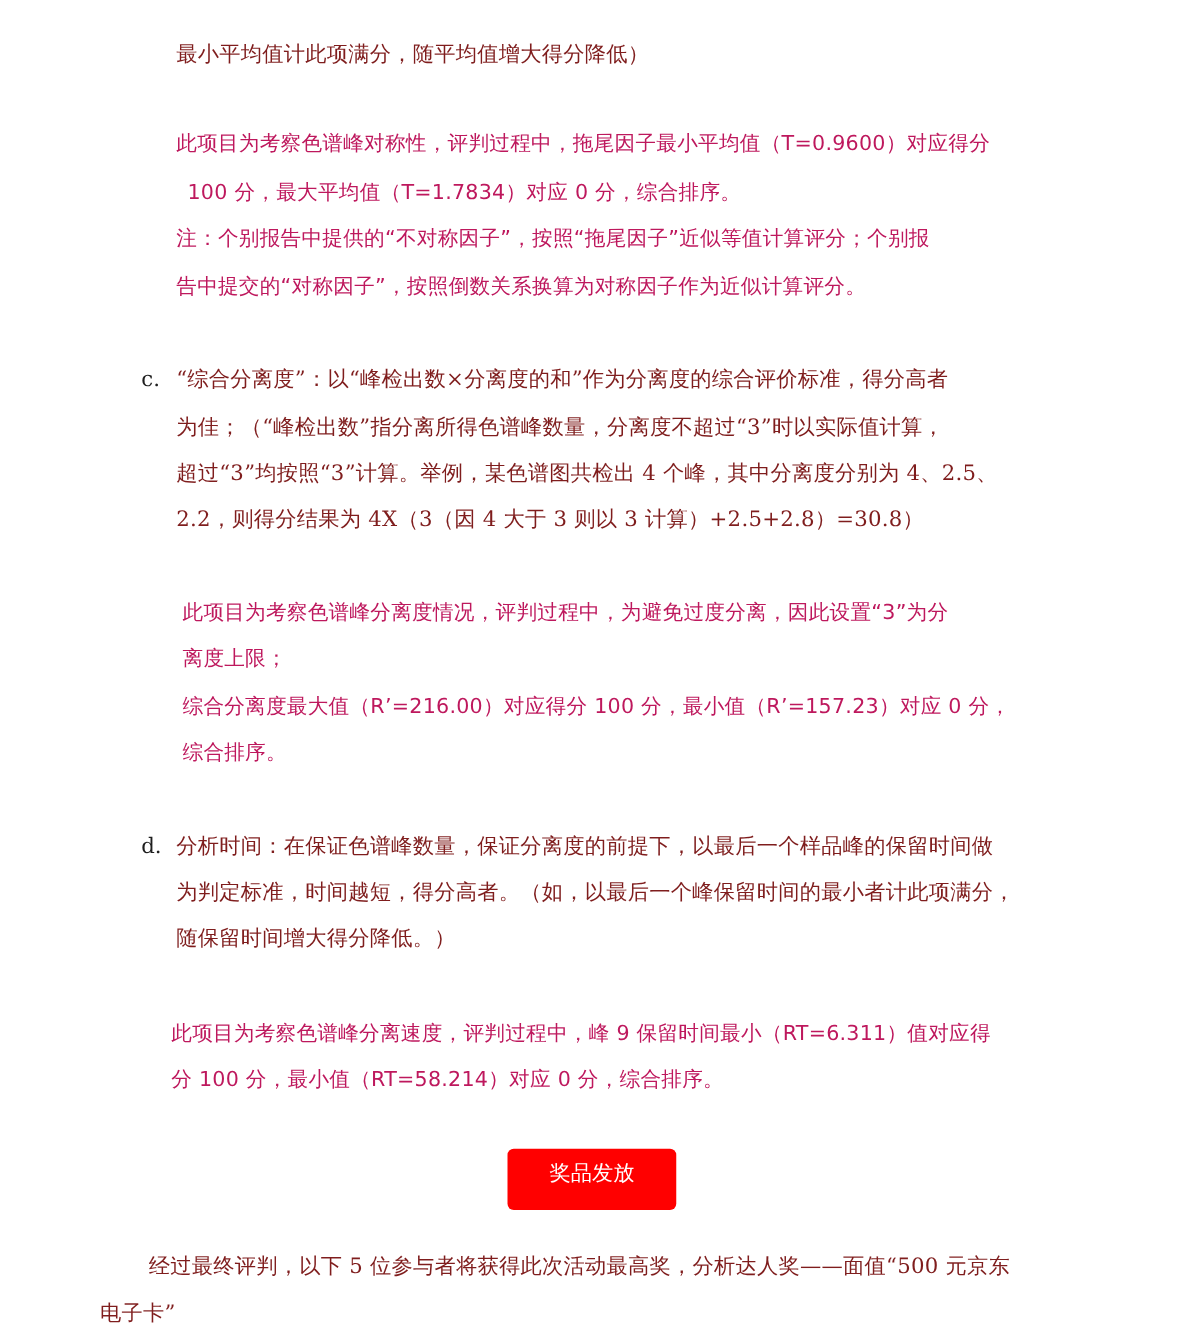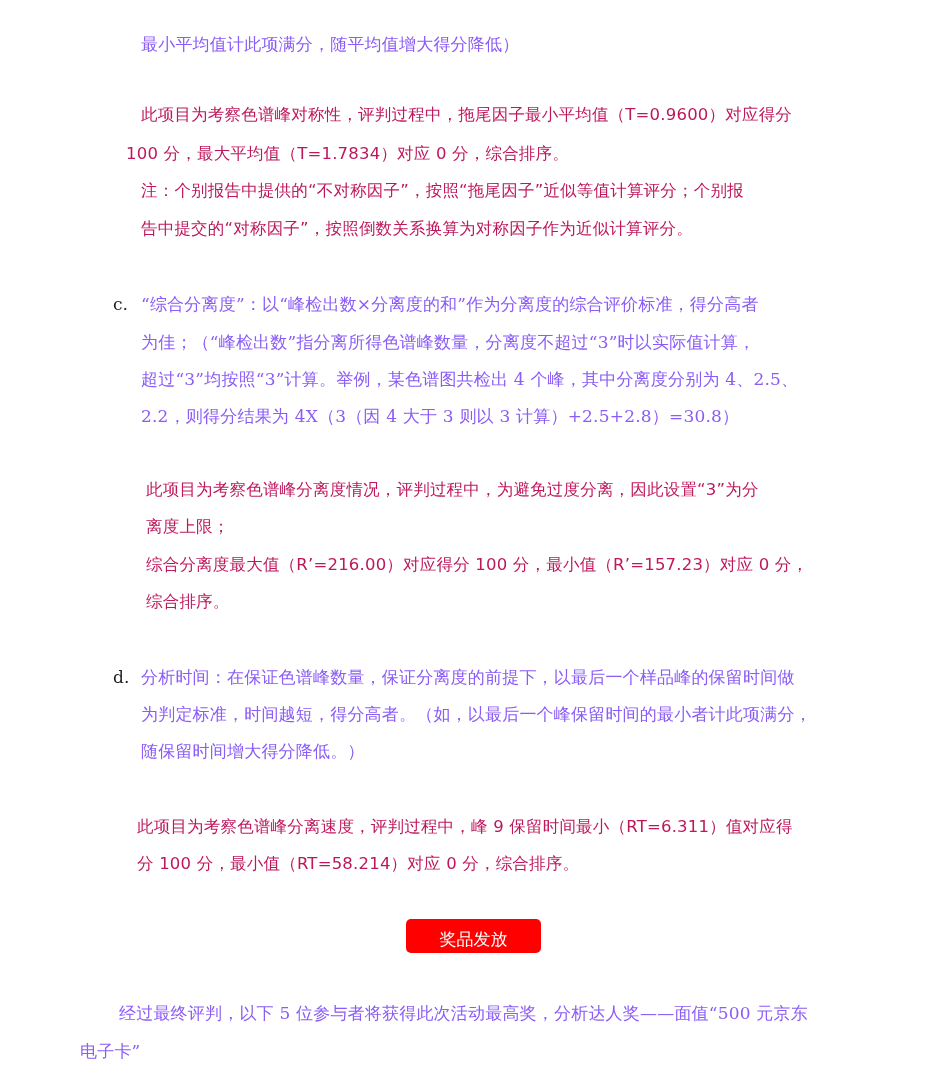--- a/index.html
+++ b/index.html
@@ -15,52 +15,52 @@
       font-family: "DejaVu Serif", "Liberation Serif", serif;
       color: #1a1a1a;
     }
     .line {
       position: absolute;
       font-size: 17px;
       line-height: 22px;
       white-space: nowrap;
       letter-spacing: 0.2px;
     }
-    .black { color: #8b5cf6; }
+    .black { color: #7f1d1d; }
     .blue { color: #be185d; font-family: "DejaVu Sans", "Liberation Sans", sans-serif; font-size: 16.5px; }
     .marker {
       position: absolute;
       font-size: 17px;
       line-height: 22px;
       color: #1e1e1e;
     }
     .award-btn {
       position: absolute;
       left: 406px;
       top: 919px;
       width: 135px;
-      height: 34px;
+      height: 49px;
       background: #ff0000;
       border-radius: 5px;
       color: #ffffff;
       font-family: "DejaVu Sans", "Liberation Sans", sans-serif;
       font-size: 17px;
       line-height: 40px;
       text-align: center;
       cursor: pointer;
     }
   </style>
 </head>
 <body>
 
 <div class="line black" style="left:141px; top:33px;">最小平均值计此项满分，随平均值增大得分降低）</div>
 
 <div>
   <div class="line blue" style="left:141px; top:104px;">此项目为考察色谱峰对称性，评判过程中，拖尾因子最小平均值（T=0.9600）对应得分</div>
-  <div class="line blue" style="left:126px; top:143px;">100 分，最大平均值（T=1.7834）对应 0 分，综合排序。</div>
+  <div class="line blue" style="left:150px; top:143px;">100 分，最大平均值（T=1.7834）对应 0 分，综合排序。</div>
   <div class="line blue" style="left:141px; top:180px;">注：个别报告中提供的“不对称因子”，按照“拖尾因子”近似等值计算评分；个别报</div>
   <div class="line blue" style="left:141px; top:218px;">告中提交的“对称因子”，按照倒数关系换算为对称因子作为近似计算评分。</div>
 </div>
 
 <div>
   <div class="marker" style="left:113px; top:293px;">c.</div>
   <div class="line black" style="left:141px; top:293px;">“综合分离度”：以“峰检出数×分离度的和”作为分离度的综合评价标准，得分高者</div>
   <div class="line black" style="left:141px; top:331px;">为佳；（“峰检出数”指分离所得色谱峰数量，分离度不超过“3”时以实际值计算，</div>
   <div class="line black" style="left:141px; top:368px;">超过“3”均按照“3”计算。举例，某色谱图共检出 4 个峰，其中分离度分别为 4、2.5、</div>
   <div class="line black" style="left:141px; top:405px;">2.2，则得分结果为 4X（3（因 4 大于 3 则以 3 计算）+2.5+2.8）=30.8）</div>

